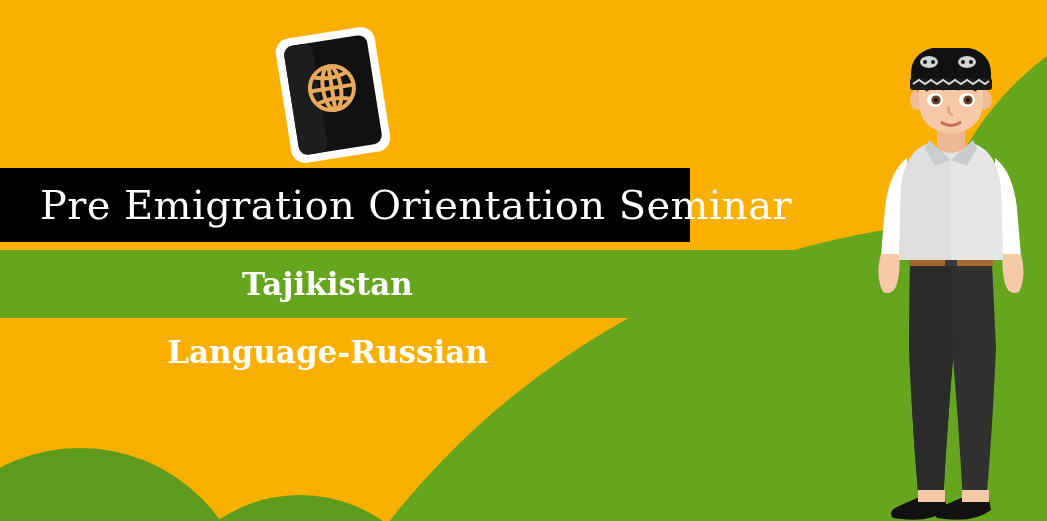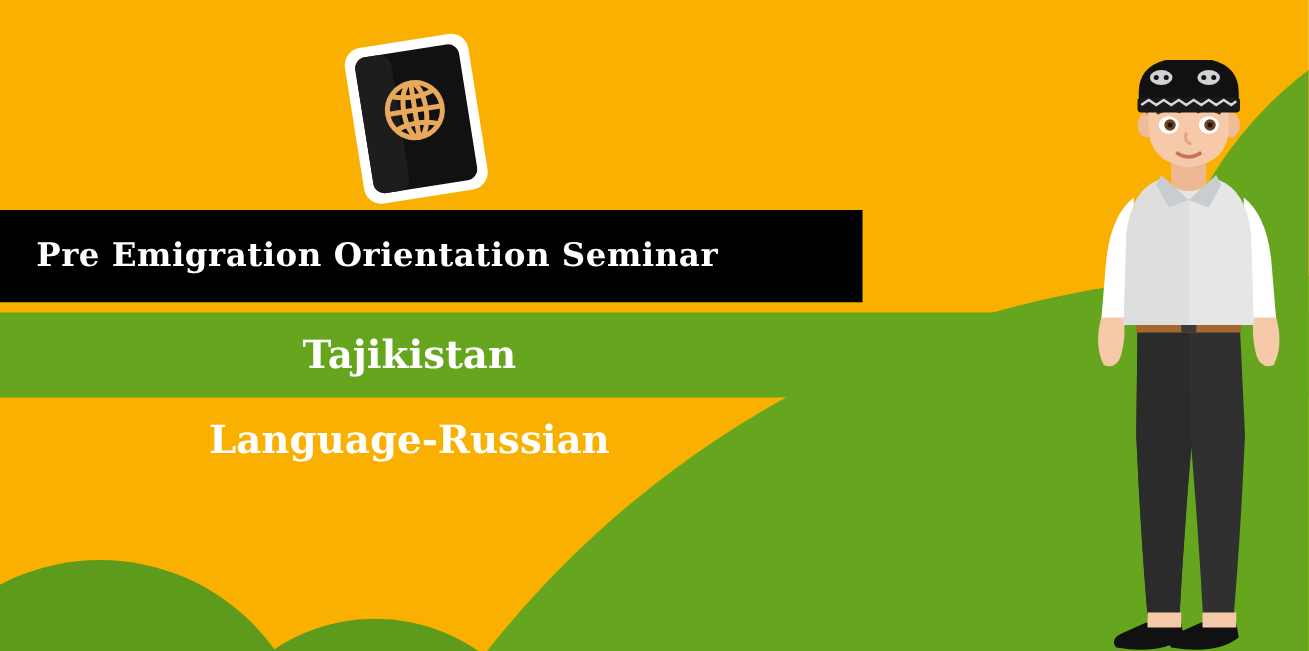--- a/index.html
+++ b/index.html
@@ -42,24 +42,24 @@
     left: 0;
     top: 168px;
     width: 690px;
     height: 74px;
     background: #000000;
     display: flex;
     align-items: center;
   }
   #band-title-text {
     color: #ffffff;
-    font-size: 26px;
-    font-weight: bold;
+    font-size: 40px;
+    font-weight: normal;
     letter-spacing: 0.4px;
-    padding-left: 29px;
+    padding-left: 40px;
     white-space: nowrap;
     font-family: "DejaVu Serif", "Liberation Serif", serif;
   }
   #band-strip {
     position: absolute;
     left: 0;
     top: 242px;
     width: 690px;
     height: 8px;
     background: #F9B000;

